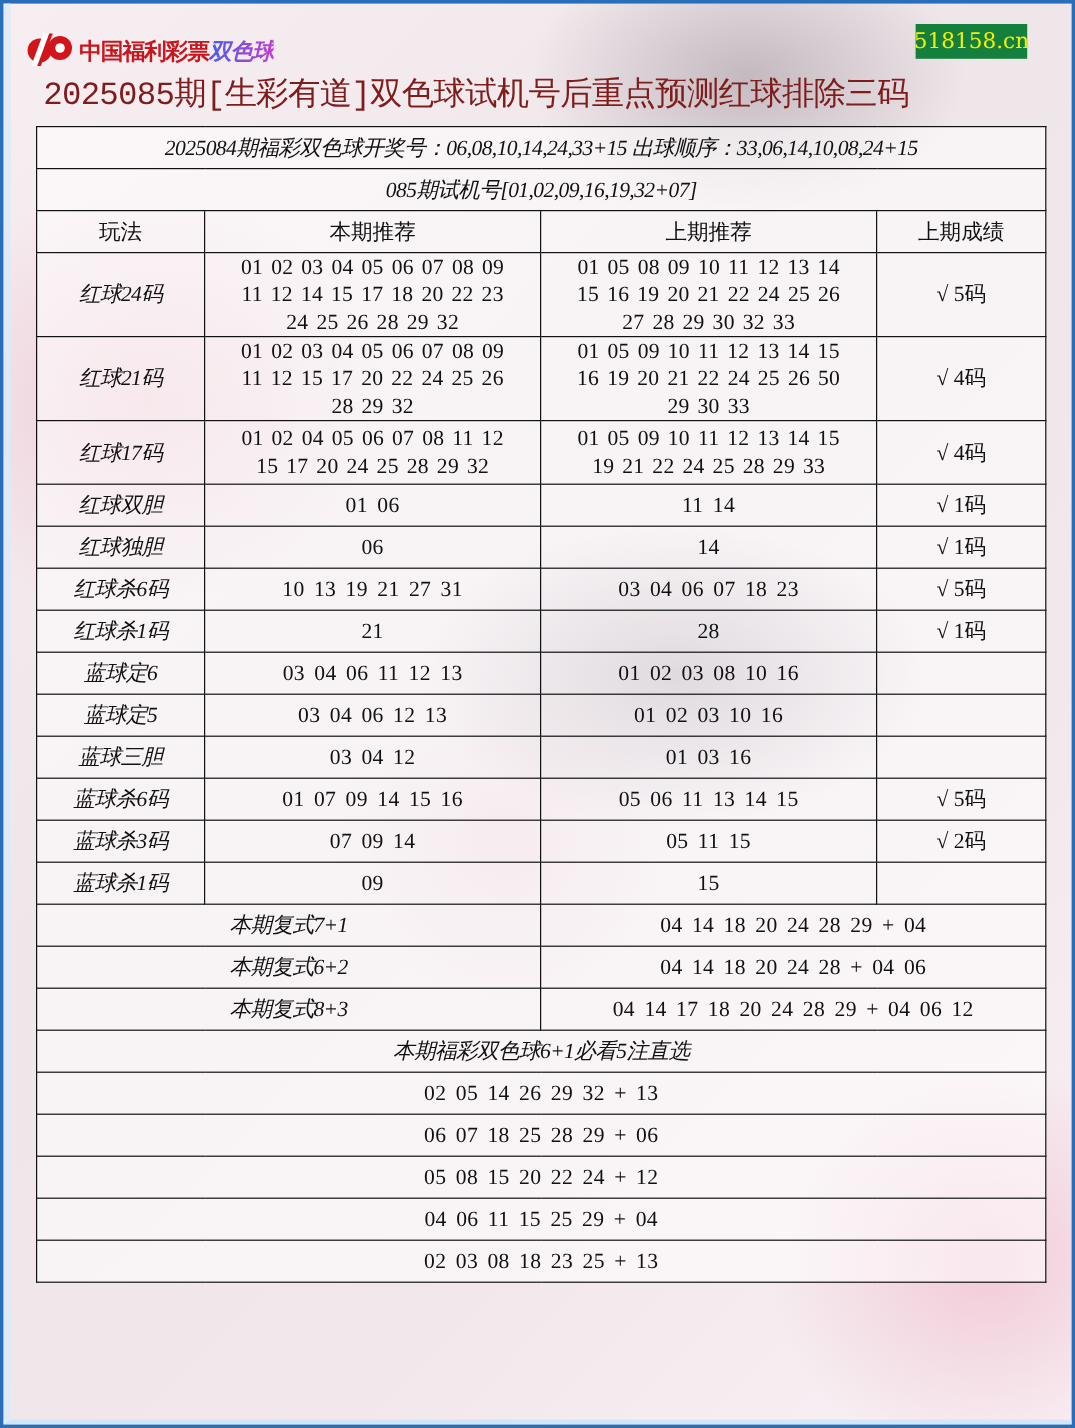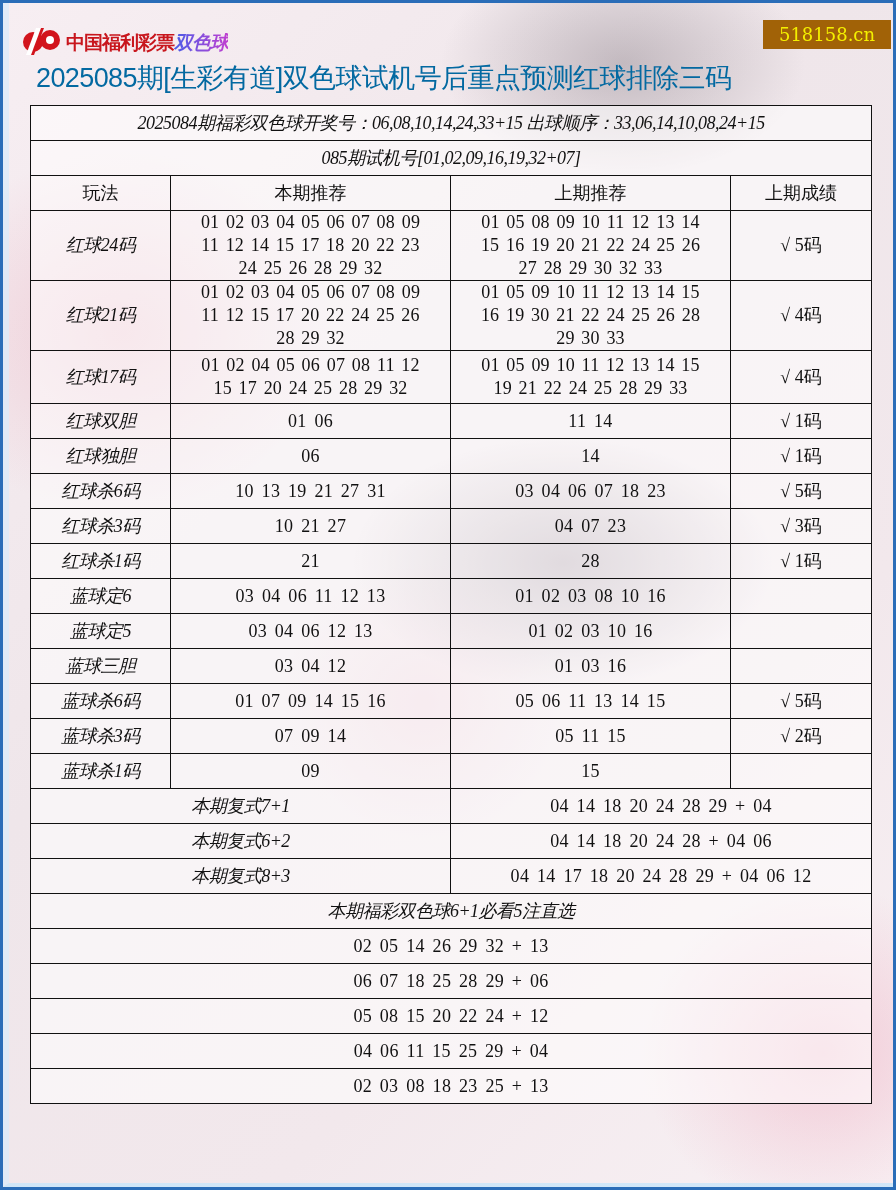--- a/index.html
+++ b/index.html
@@ -37,28 +37,28 @@
     .logo-text {
       font-family: "DejaVu Sans", sans-serif; font-weight: bold;
       font-size: 19px; color: #c8161d; margin-left: 4px; letter-spacing: -1px;
     }
     .logo-text .ssq {
       color: #7a3fd8; font-style: italic;
       background: linear-gradient(90deg, #4a5de8, #c03fd0);
       -webkit-background-clip: text; background-clip: text; color: transparent;
     }
     .site-badge {
-      position: absolute; left: 763px; top: 20px; width: 128px; height: 29px;
-      background: #a16207; color: #f4f000;
+      position: absolute; left: 763px; top: 20px; width: 93px; height: 29px;
+      background: #15803d; color: #f4f000;
       font-family: "DejaVu Serif", serif; font-size: 18px;
       display: flex; align-items: center; justify-content: center;
     }
     .page-title {
       position: absolute; left: 36px; top: 60px; width: 830px;
-      font-family: Liberation Sans, sans-serif; font-size: 27px; color: #0369a1;
+      font-family: Liberation Mono, monospace; font-size: 27px; color: #7f1d1d;
       white-space: nowrap; letter-spacing: -0.6px;
     }
     table.main {
       position: absolute; left: 30px; top: 105px; width: 841px;
       border-collapse: collapse; table-layout: fixed;
       color: #111;
     }
     table.main td {
       border: 1.5px solid #111;
       background: rgba(255,255,255,0.55);
@@ -137,21 +137,21 @@
     </tr>
     <tr style="height:70px">
       <td class="narrow">红球21码</td>
       <td class="multi">
         <span class="multi-line">01 02 03 04 05 06 07 08 09</span>
         <span class="multi-line">11 12 15 17 20 22 24 25 26</span>
         <span class="multi-line">28 29 32</span>
       </td>
       <td class="multi">
         <span class="multi-line">01 05 09 10 11 12 13 14 15</span>
-        <span class="multi-line">16 19 30 21 22 24 25 26 28</span>
+        <span class="multi-line">16 19 20 21 22 24 25 26 50</span>
         <span class="multi-line">29 30 33</span>
       </td>
       <td>√ 4码</td>
     </tr>
     <tr style="height:53px">
       <td class="narrow">红球17码</td>
       <td class="multi">
         <span class="multi-line">01 02 04 05 06 07 08 11 12</span>
         <span class="multi-line">15 17 20 24 25 28 29 32</span>
       </td>
@@ -174,26 +174,20 @@
       <td class="nums">14</td>
       <td>√ 1码</td>
     </tr>
     <tr class="h35">
       <td class="narrow">红球杀6码</td>
       <td class="nums">10 13 19 21 27 31</td>
       <td class="nums">03 04 06 07 18 23</td>
       <td>√ 5码</td>
     </tr>
     <tr class="h35">
-      <td class="narrow">红球杀3码</td>
-      <td class="nums">10 21 27</td>
-      <td class="nums">04 07 23</td>
-      <td>√ 3码</td>
-    </tr>
-    <tr class="h35">
       <td class="narrow">红球杀1码</td>
       <td class="nums">21</td>
       <td class="nums">28</td>
       <td>√ 1码</td>
     </tr>
     <tr class="h35">
       <td class="narrow">蓝球定6</td>
       <td class="nums">03 04 06 11 12 13</td>
       <td class="nums">01 02 03 08 10 16</td>
       <td></td>

